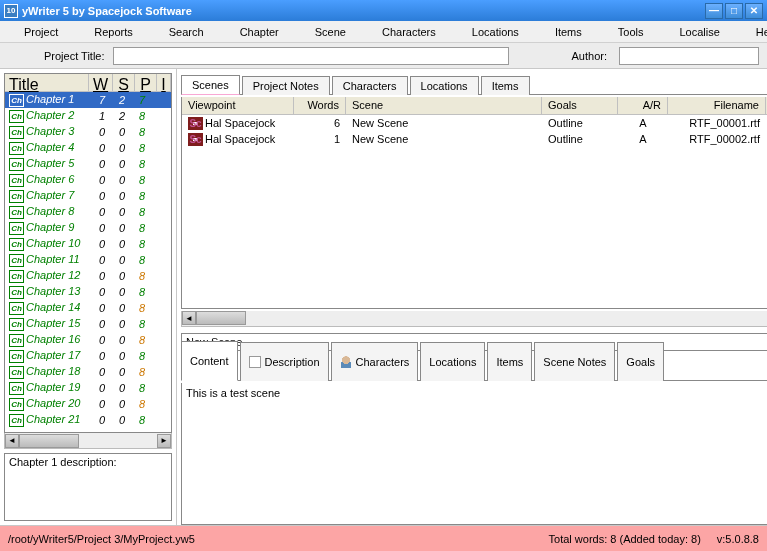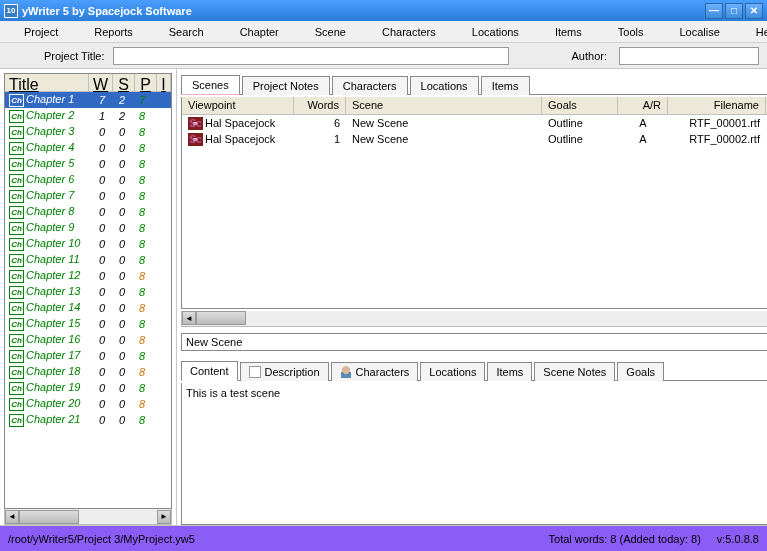--- a/index.html
+++ b/index.html
@@ -70,28 +70,28 @@
 .sc-chip { display:inline-flex; width:15px; height:13px; border:5px solid #7f1d1d; color:#c05090; font-size:10px; font-weight:bold; align-items:center; justify-content:center; margin-right:2px;}
 
 .h-scroll2 { height:16px; background:#eee; display:flex; border:1px solid #bbb; border-top:none; margin-bottom:4px;}
 .h-scroll2 .arrow{width:14px;height:14px;background:linear-gradient(#ddd,#bbb);border:1px solid #999;font-size:8px;display:flex;align-items:center;justify-content:center;}
 .h-scroll2 .track{flex:1;}
 .h-scroll2 .thumb{width:50px;height:14px;background:linear-gradient(#ddd,#bbb);border:1px solid #999;}
 
 .scene-name-box { border: 1px solid #888; padding: 2px 4px; height: 18px; background:#fff; margin-bottom:6px;}
 
 .lower-tabs { display: flex; gap: 2px; border-bottom: 1px solid #888; height: 22px; align-items:flex-end;}
-.lower-tab { padding: 3px 8px; border: 1px solid #888; border-bottom: none; background: #f4f4f4; cursor: pointer; display:flex; align-items:center; gap:4px; position:relative; top:1px;}
+.lower-tab { padding: 13px 8px; border: 1px solid #888; border-bottom: none; background: #f4f4f4; cursor: pointer; display:flex; align-items:center; gap:4px; position:relative; top:1px;}
 .lower-tab.active { background: #fff; border-bottom:1px solid #fff;}
 .icon-sq { width:12px; height:12px; border:1px solid #999; background:#fff;}
 .icon-head { width:12px; height:12px; background: radial-gradient(circle at 50% 35%, #d9b896 40%, transparent 41%), radial-gradient(ellipse at 50% 90%, #5a8ab8 60%, transparent 61%);}
 
 .content-box { border: 1px solid #888; border-top:none; flex: 1; padding: 4px; background: #fff; min-height:104px;}
 
-.statusbar { background: #8b5cf6; border-top: 1px solid #c8c8c8; height: 26px; display: flex; align-items: center; padding: 4px 8px; gap: 16px; }
+.statusbar { background: #fca5a5; border-top: 1px solid #c8c8c8; height: 26px; display: flex; align-items: center; padding: 4px 8px; gap: 16px; }
 .status-left { flex: 1; }
 .status-right { display: flex; gap: 16px; }
 </style>
 </head>
 <body>
 
 <div class="titlebar">
   <div class="titlebar-icon">10</div>
   <div class="titlebar-text">yWriter 5 by Spacejock Software</div>
   <div class="win-controls">
@@ -260,20 +260,21 @@
             <div class="ch-row-cell ch-num ch-col-p ch-num-green">8</div>
           </div>
         </div>
     </div>
     <div class="h-scroll">
       <div class="arrow">◄</div>
       <div class="thumb"></div>
       <div style="flex:1"></div>
       <div class="arrow">►</div>
     </div>
+    <div class="desc-box">Chapter 1 description:</div>
   </div>
 
   <div class="right-panel">
     <div class="tab-row" id="upper-tabs">
         <div class="tab active">Scenes</div>
         <div class="tab">Project Notes</div>
         <div class="tab">Characters</div>
         <div class="tab">Locations</div>
         <div class="tab">Items</div>
       </div>

